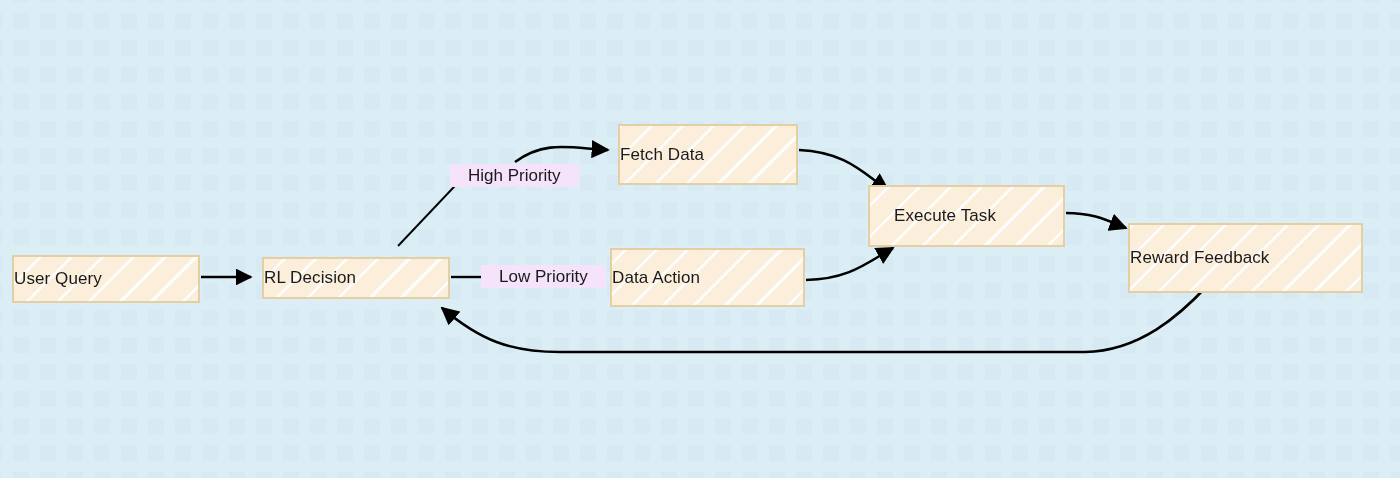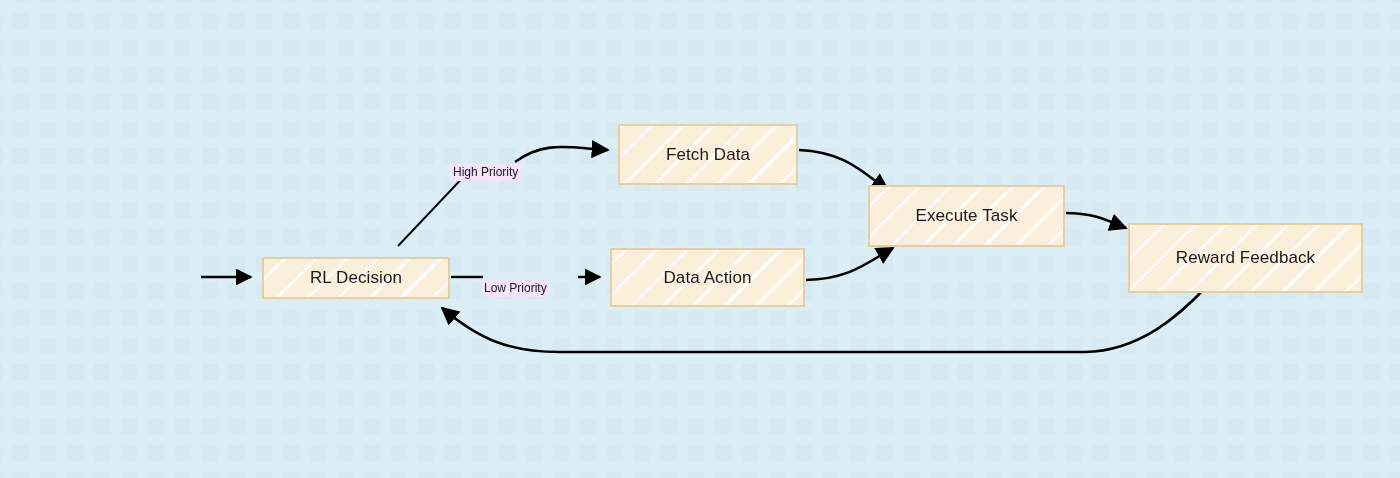--- a/index.html
+++ b/index.html
@@ -77,37 +77,36 @@
         -45deg,
         rgba(255,255,255,0) 0px,
         rgba(255,255,255,0) 9px,
         rgba(255,255,255,0.85) 9px,
         rgba(255,255,255,0.85) 12px,
         rgba(255,255,255,0) 12px,
         rgba(255,255,255,0) 22px
     );
     display: flex;
     align-items: center;
-    justify-content: center;
   }
   .node-label {
     font-family: "Liberation Sans", sans-serif;
     font-size: 17px;
     color: #1a1a1a;
     white-space: nowrap;
     letter-spacing: 0.1px;
   }
 
   .edge-label {
     position: absolute;
     font-family: "Liberation Sans", sans-serif;
-    font-size: 12px;
+    font-size: 17px;
     color: #1a1a1a;
     background-color: #f4e3fb;
-    padding: 1px 3px;
+    padding: 1px 18px;
     white-space: nowrap;
     line-height: 1.25;
   }
 </style>
 </head>
 <body>
 
 <div id="canvas">
 
   <div class="grid-layer grid-dots"></div>
@@ -147,38 +146,41 @@
       <path d="M 1066 213 C 1096 213, 1110 222, 1126 228" fill="none" stroke="#000000" stroke-width="2.6" marker-end="url(#arrow)"></path>
     </g>
 
     <g>
       <path d="M 1208 285 C 1180 315, 1140 351, 1085 352
                L 560 352
                C 510 352, 480 340, 442 308" fill="none" stroke="#000000" stroke-width="2.6" marker-end="url(#arrow)"></path>
     </g>
   </svg>
 
+  <div class="node" style="left:12px; top:255px; width:188px; height:48px;">
+    <span class="node-label">User Query</span>
+  </div>
 
   <div class="node" style="left:262px; top:257px; width:188px; height:42px;">
     <span class="node-label">RL Decision</span>
   </div>
 
   <div class="node" style="left:618px; top:124px; width:180px; height:61px;">
     <span class="node-label">Fetch Data</span>
   </div>
 
   <div class="node" style="left:610px; top:248px; width:195px; height:59px;">
     <span class="node-label">Data Action</span>
   </div>
 
-  <div class="node" style="left:868px; top:185px; width:197px; height:62px;">
+  <div class="node" style="left:868px; top:185px; width:197px; height:62px;padding-left:24px;">
     <span class="node-label">Execute Task</span>
   </div>
 
   <div class="node" style="left:1128px; top:223px; width:235px; height:70px;">
     <span class="node-label">Reward Feedback</span>
   </div>
 
   <div class="edge-label" style="left:450px; top:164px;">High Priority</div>
 
-  <div class="edge-label" style="left:481px; top:280px;border-radius:8px;">Low Priority</div>
+  <div class="edge-label" style="left:481px; top:265px;">Low Priority</div>
 
 </div>
 
 </body></html>

